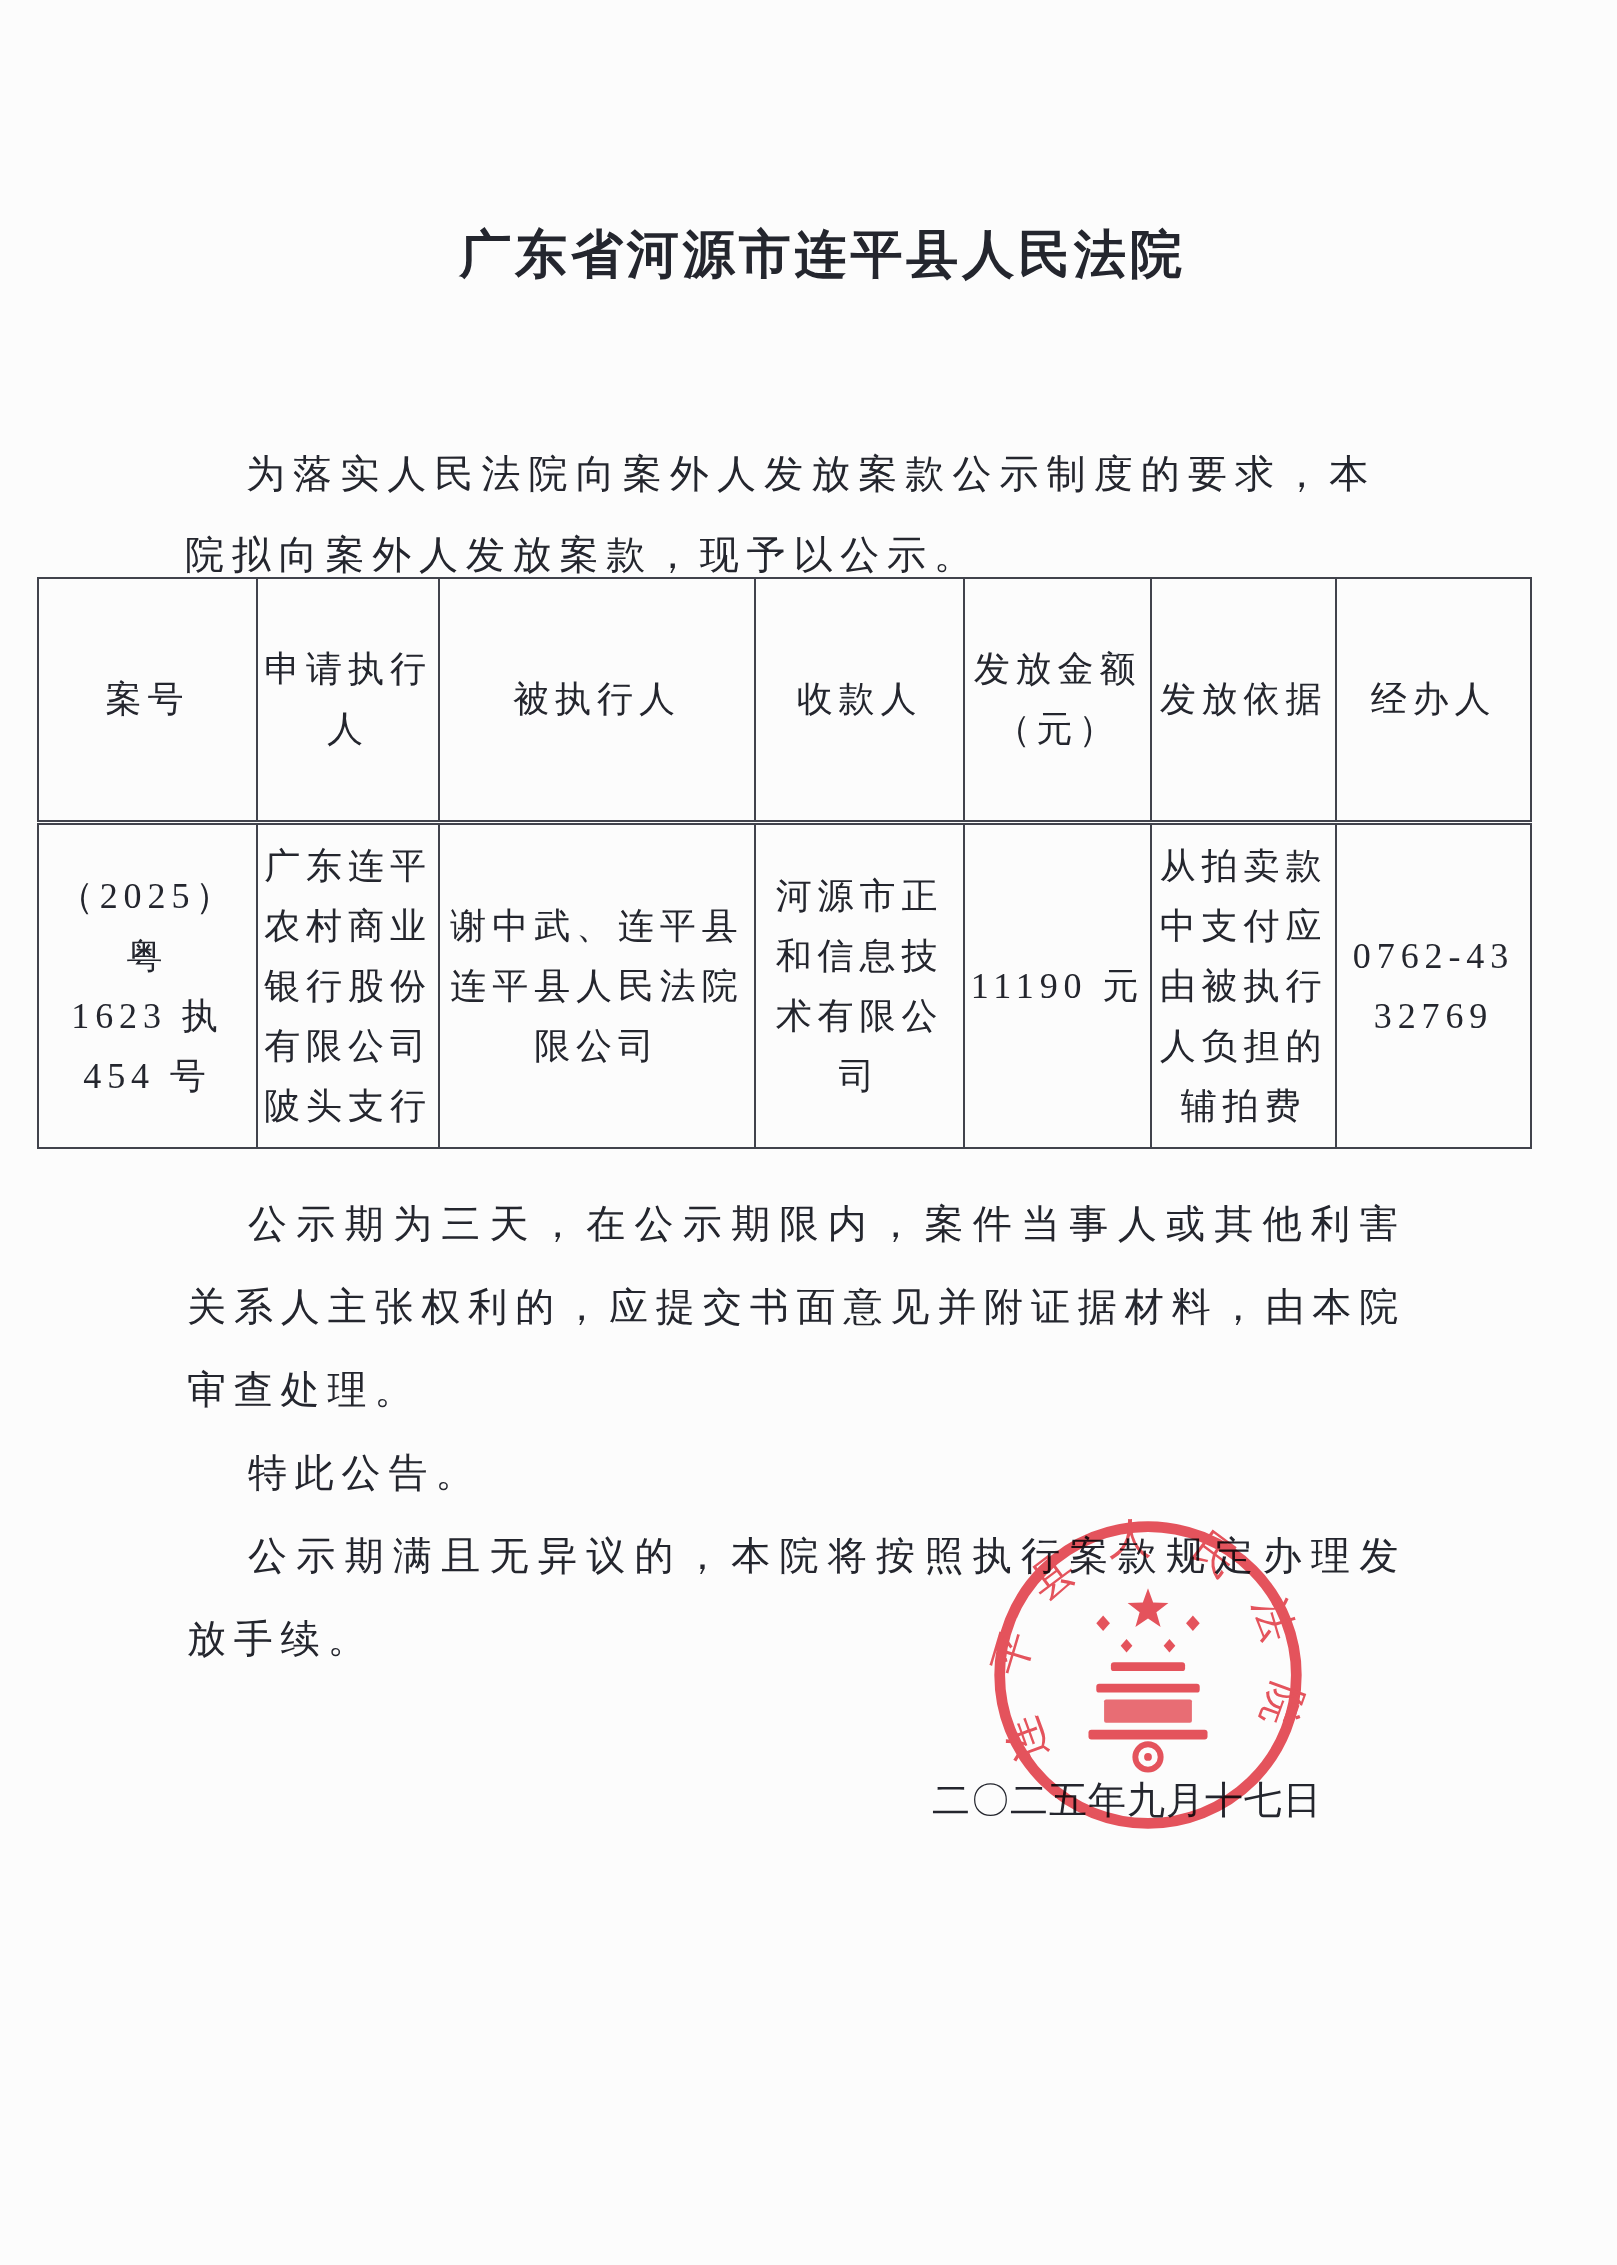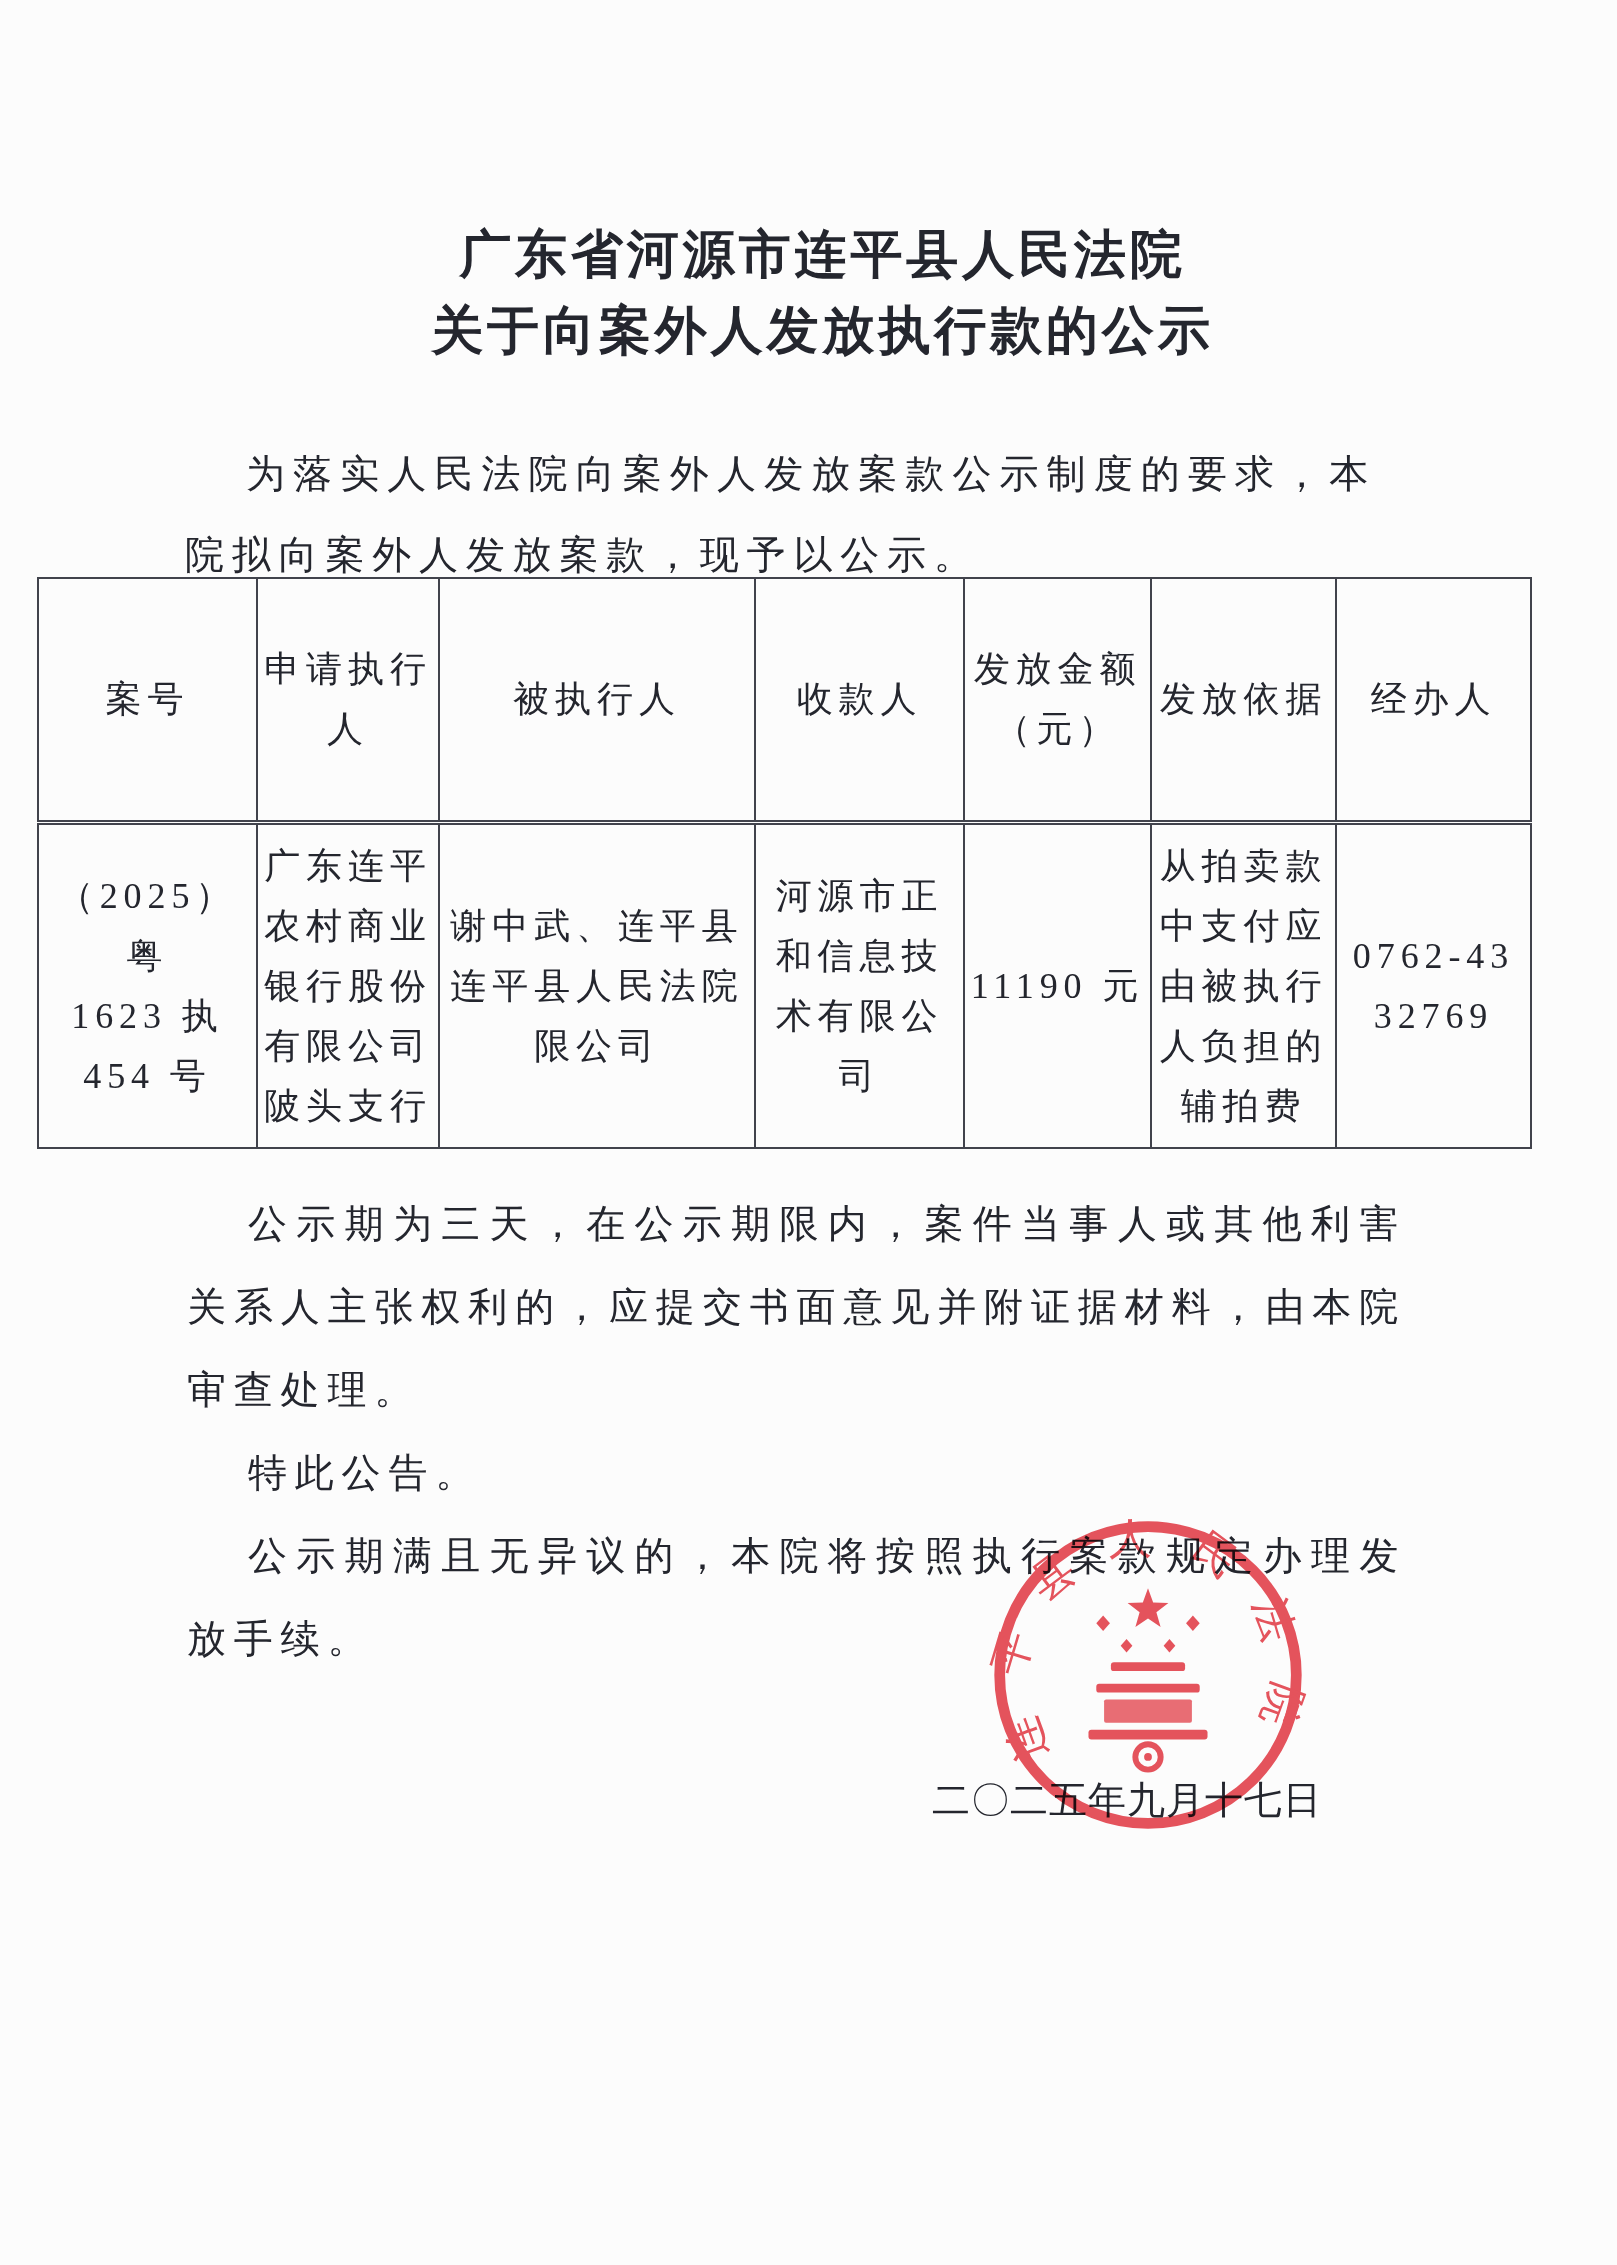--- a/index.html
+++ b/index.html
@@ -99,21 +99,20 @@
     fill: #e5454f;
   }
 </style>
 </head>
 <body>
 
 <div class="page">
 
   <div class="title-block">
     <div>广东省河源市连平县人民法院</div>
-    <div>关于向案外人发放执行款的公示</div>
   </div>
 
   <div class="intro-block">
     <p>为落实人民法院向案外人发放案款公示制度的要求，本院拟向案外人发放案款，现予以公示。</p>
   </div>
 
   <table class="doc-table">
     <colgroup>
       <col style="width:219px">
         <col style="width:182px">

